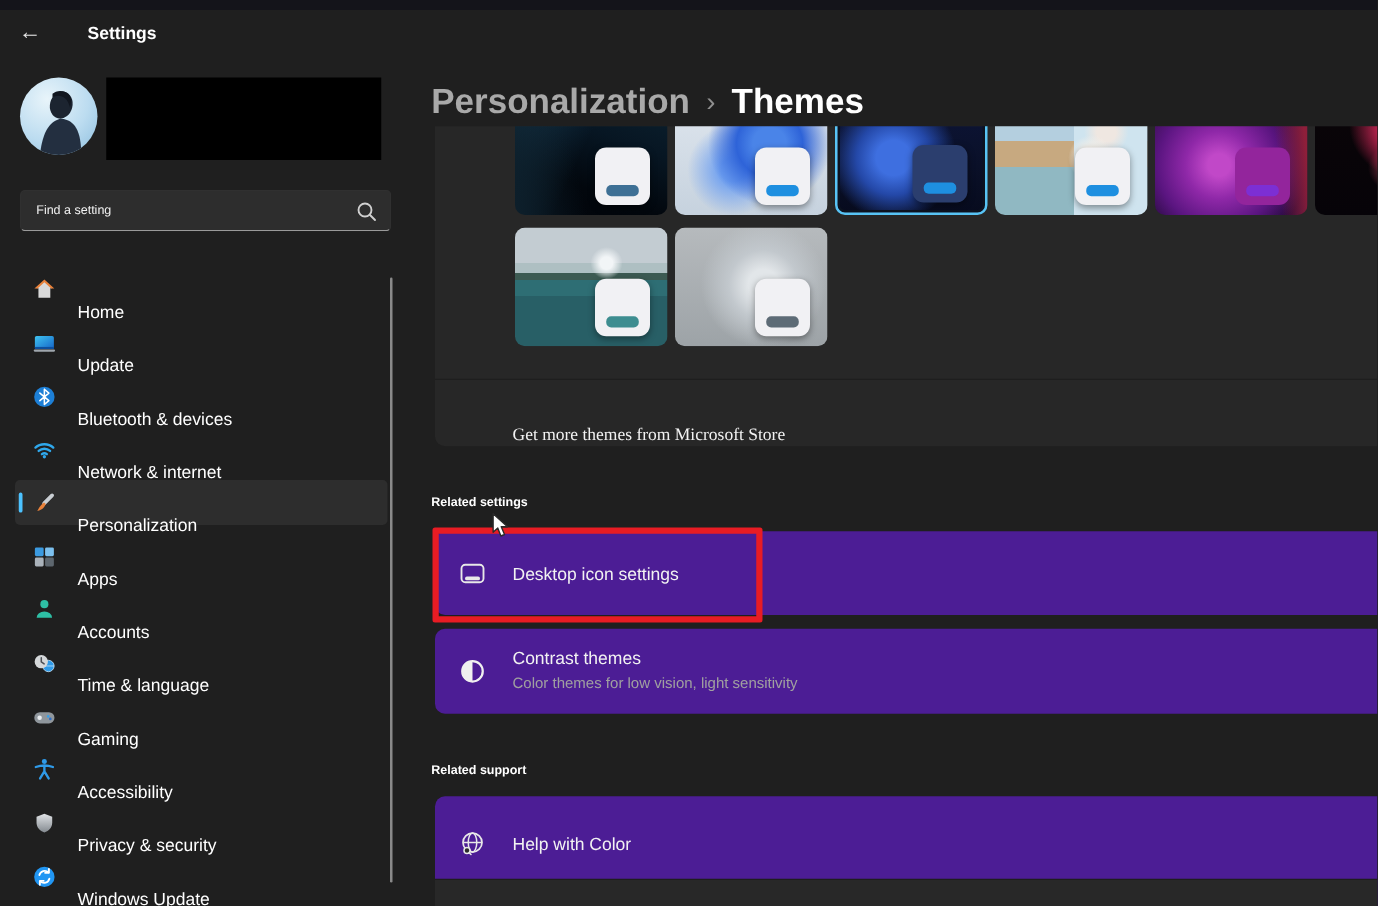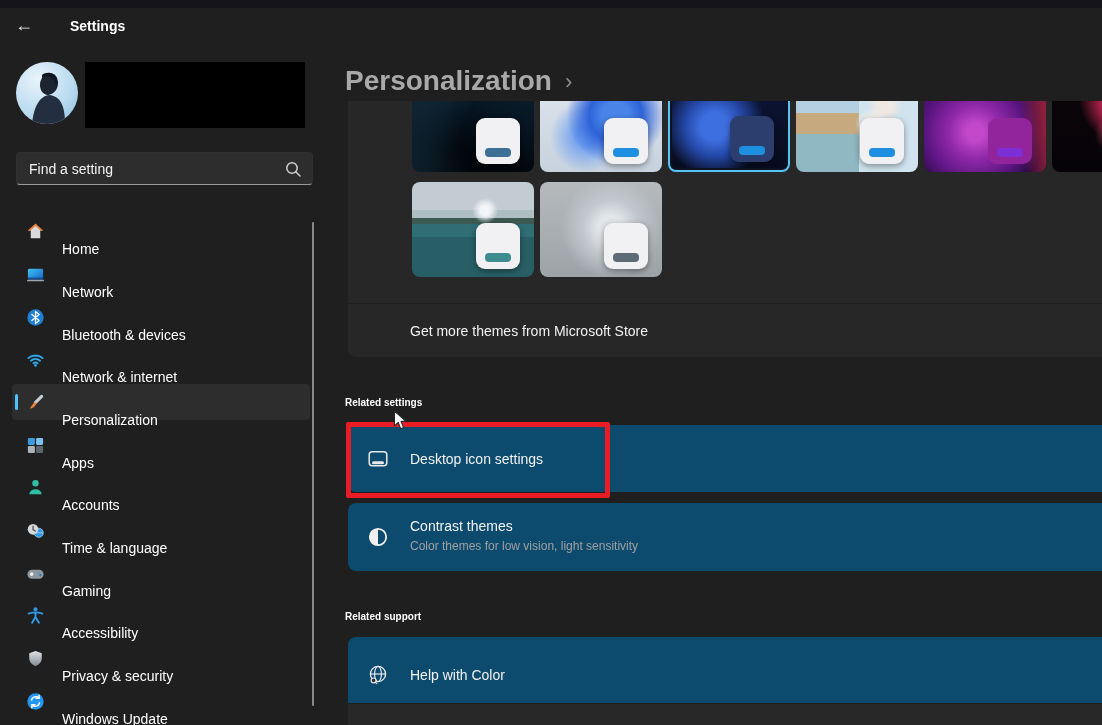--- a/index.html
+++ b/index.html
@@ -26,21 +26,21 @@
   .avatar { left:16px; top:62px; width:62px; height:62px; border-radius:50%;
     background: radial-gradient(circle at 35% 28%, #e8f4fa 0%, #bcdcf0 55%, #8cbede 100%);
     overflow:hidden; }
   .avatar svg { display:block; }
   .name-redacted { left:85px; top:62px; width:220px; height:66px; background:#000000; }
 
   
   .search-box { left:16px; top:152px; width:297px; height:33px; background:#2d2d2d;
     border-radius:4px; border:1px solid #303030; border-bottom:1px solid #9a9a9a; }
   .search-box input { position:absolute; left:12px; top:0; width:250px; height:31px;
-    background:transparent; border:none; outline:none; color:#f2f2f2; font-size:14px;
+    background:transparent; border:none; outline:none; color:#f2f2f2; font-size:10px;
     font-family:"Liberation Sans", sans-serif; }
   .search-box input::placeholder { color:#f2f2f2; opacity:1; }
   .search-glyph { position:absolute; right:10px; top:7px; }
 
   
   .nav-item { left:12px; width:298px; height:36px; border-radius:4px;
     display:flex; align-items:center; padding-left:14px; gap:17px; cursor:default; }
   .nav-item .ic { width:19px; height:19px; flex:0 0 19px; }
   .nav-item .lbl { font-size:14px; color:#ffffff; white-space:nowrap;margin-top:35px; }
   .nav-item.selected { background:#2d2d2d; }
@@ -48,21 +48,21 @@
     border-radius:2px; background:#4cc2ff; }
   .side-scrollbar { left:312px; top:222px; width:2px; height:484px; background:#898989; border-radius:1px; }
 
   
   .breadcrumb { left:345px; top:62px; height:38px; display:flex; align-items:center; gap:13px; }
   .bc-parent { font-size:28px; font-weight:700; color:#a9a9a9; }
   .bc-sep { font-size:22px; color:#8f8f8f; padding-top:2px; }
   .bc-current { font-size:28px; font-weight:700; color:#ffffff; }
 
   
-  .card { background:#0c4a6e; }
+  .card { background:#4c1d95; }
   .card-themes { left:348px; top:101px; width:754px; height:256px; background:#272727;
     border-radius:0 0 0 8px; overflow:hidden; }
   .thumb { position:absolute; width:122px; height:95px; border-radius:8px; overflow:hidden; }
   .thumb.sel { border:2px solid #58c4f5; box-shadow: inset 0 0 0 2px #0c1220; }
   .win-card { position:absolute; right:14px; bottom:8px; width:44px; height:46px;
     border-radius:9px; background:#f1f1f4; box-shadow:0 2px 6px rgba(0,0,0,.4); }
   .win-pill { position:absolute; left:50%; transform:translateX(-50%); bottom:7px;
     width:26px; height:9px; border-radius:4px; background:#1e8fe0; }
 
   .t-night { background:
@@ -104,21 +104,21 @@
     linear-gradient(180deg, #c3ccd2 0 30%, #aebfc2 30% 38%, #3c5a52 38% 44%, #2e6e74 44% 58%, #285f66 58% 100%); }
   .t-lake .win-pill { background:#3d8d90; }
 
   .t-silver { background:
     radial-gradient(circle at 58% 48%, #e2e6e9 0 14%, #c2c8cd 32%, rgba(170,178,184,0) 58%),
     linear-gradient(180deg, #b6babd, #9da3a7); }
   .t-silver .win-pill { background:#5d6b76; }
 
   .card-divider { position:absolute; left:0; right:0; height:1px; background:#1e1e1e; }
   .store-row { position:absolute; left:0; right:0; top:203px; height:53px;
-    display:flex; align-items:center; padding-left:62px; cursor:default; }
+    display:flex; align-items:flex-end; padding-left:62px; cursor:default;font-family:Liberation Serif, serif; }
   .store-row span { font-size:14px; color:#f2f2f2; }
 
   
   .section-heading { font-size:10px; font-weight:700; color:#ffffff; }
 
   
   .row-card { border-radius:8px 0 0 8px; }
   .row-icon { position:absolute; left:18px; top:50%; transform:translateY(-50%); width:24px; height:24px; }
   .row-title { position:absolute; left:62px; font-size:14px; color:#f2f2f2; white-space:nowrap; }
   .row-sub { position:absolute; left:62px; font-size:12px; color:#a0a0a0; white-space:nowrap; }
@@ -185,21 +185,21 @@
           <linearGradient id="gsys" x1="0" y1="0" x2="1" y2="1">
         <stop offset="0" stop-color="#3fc3f0"></stop>
             <stop offset="1" stop-color="#1565c8"></stop>
           </linearGradient>
         </defs>
       <rect x="2" y="4" width="16" height="11" rx="1.5" fill="url(#gsys)"></rect>
       <rect x="2" y="13.2" width="16" height="1.8" fill="#0d4f9e"></rect>
       <rect x="1" y="15.4" width="18" height="1.8" rx="0.9" fill="#9fa6ad"></rect>
     </svg>
   </span>
-  <span class="lbl">Network</span>
+  <span class="lbl">Update</span>
 </div>
 
 <div class="abs nav-item" style="top:299px">
   <span class="ic">
     <svg width="19" height="19" viewBox="0 0 20 20">
       <circle cx="10" cy="10" r="8.6" fill="#1d7fd6"></circle>
       <path d="M10 3.6 V16.4 M10 3.6 L13.8 6.8 L6.2 13.2 M10 16.4 L13.8 13.2 L6.2 6.8" stroke="#ffffff" stroke-width="1.3" fill="none" stroke-linejoin="round" stroke-linecap="round"></path>
     </svg>
   </span>
   <span class="lbl">Bluetooth &amp; devices</span>
@@ -310,20 +310,21 @@
     </svg>
   </span>
   <span class="lbl">Windows Update</span>
 </div>
 
 <div class="abs side-scrollbar"></div>
 
 <div class="abs breadcrumb">
   <span class="bc-parent">Personalization</span>
   <span class="bc-sep">›</span>
+  <span class="bc-current">Themes</span>
 </div>
 
 <div class="abs card-themes">
   <div class="thumb t-night" style="left:64px; top:-24px;">
     <div class="win-card">
         <div class="win-pill"></div>
       </div>
   </div>
   <div class="thumb t-bloom-light" style="left:192px; top:-24px;">
     <div class="win-card">

